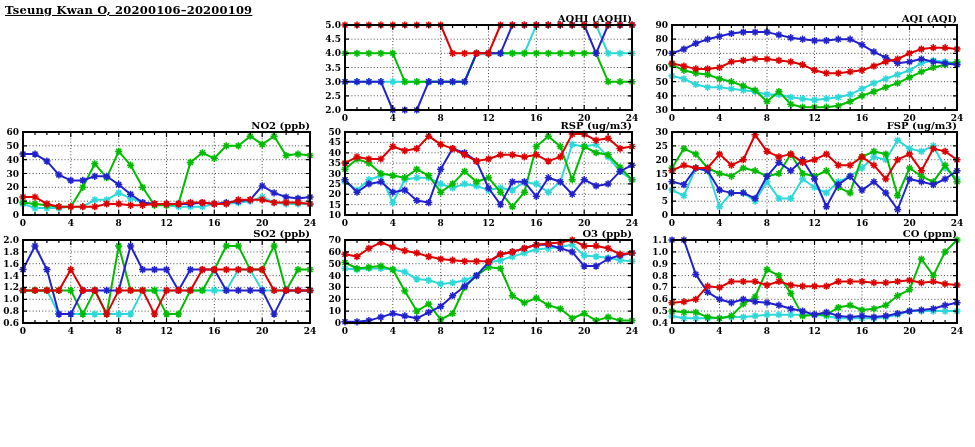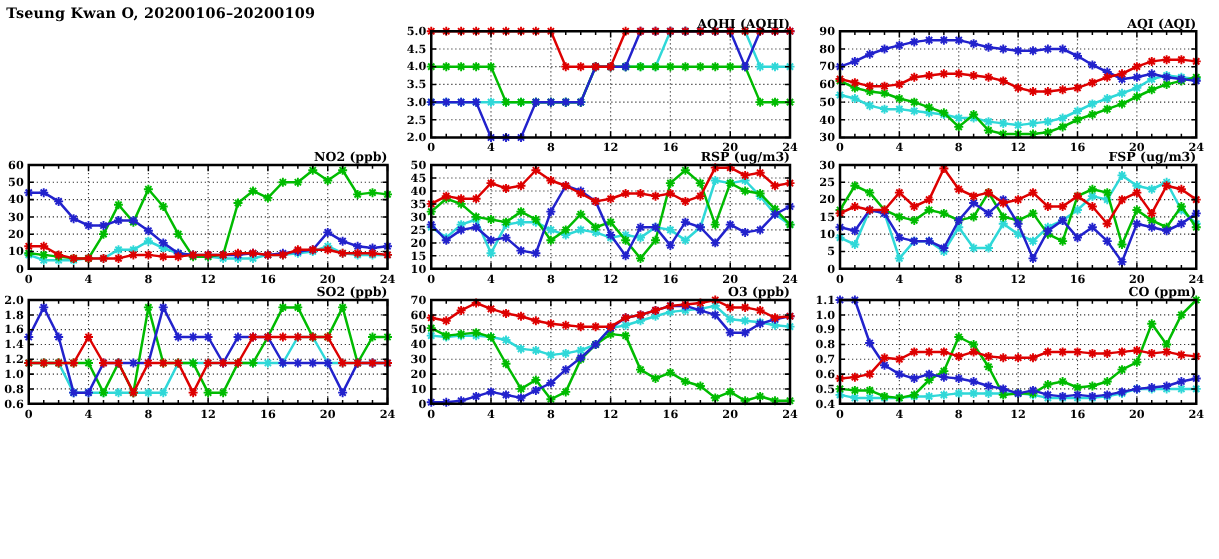--- a/index.html
+++ b/index.html
@@ -1,19 +1,19 @@
 <!DOCTYPE html>
 <html><head>
 <meta charset="utf-8">
 <style>
   html,body{margin:0;padding:0;background:#fff;}
   .page{position:relative;width:975px;height:447px;background:#fff;overflow:hidden;
         font-family:"DejaVu Serif",serif;}
   .page-title{position:absolute;left:5px;top:3px;font:bold 11.5px "DejaVu Serif",serif;color:#000;
-              letter-spacing:0.2px;white-space:nowrap;}
+              letter-spacing:0.2px;white-space:nowrap;text-decoration:underline;}
   svg{position:absolute;left:0;top:0;}
   .tick-label{font:bold 9px "DejaVu Serif",serif;fill:#000;}
   .chart-title{font:bold 10px "DejaVu Serif",serif;fill:#000;}
 </style>
 </head>
 <body>
 
 <div class="page">
   <div class="page-title">Tseung Kwan O, 20200106–20200109</div>
   <svg id="charts" width="975" height="447" viewBox="0 0 975 447">

